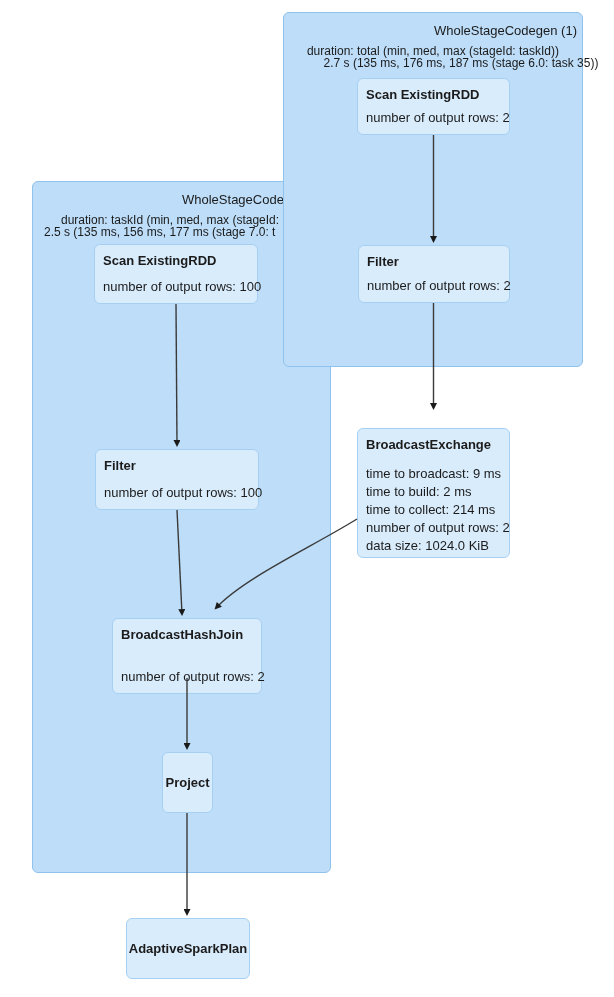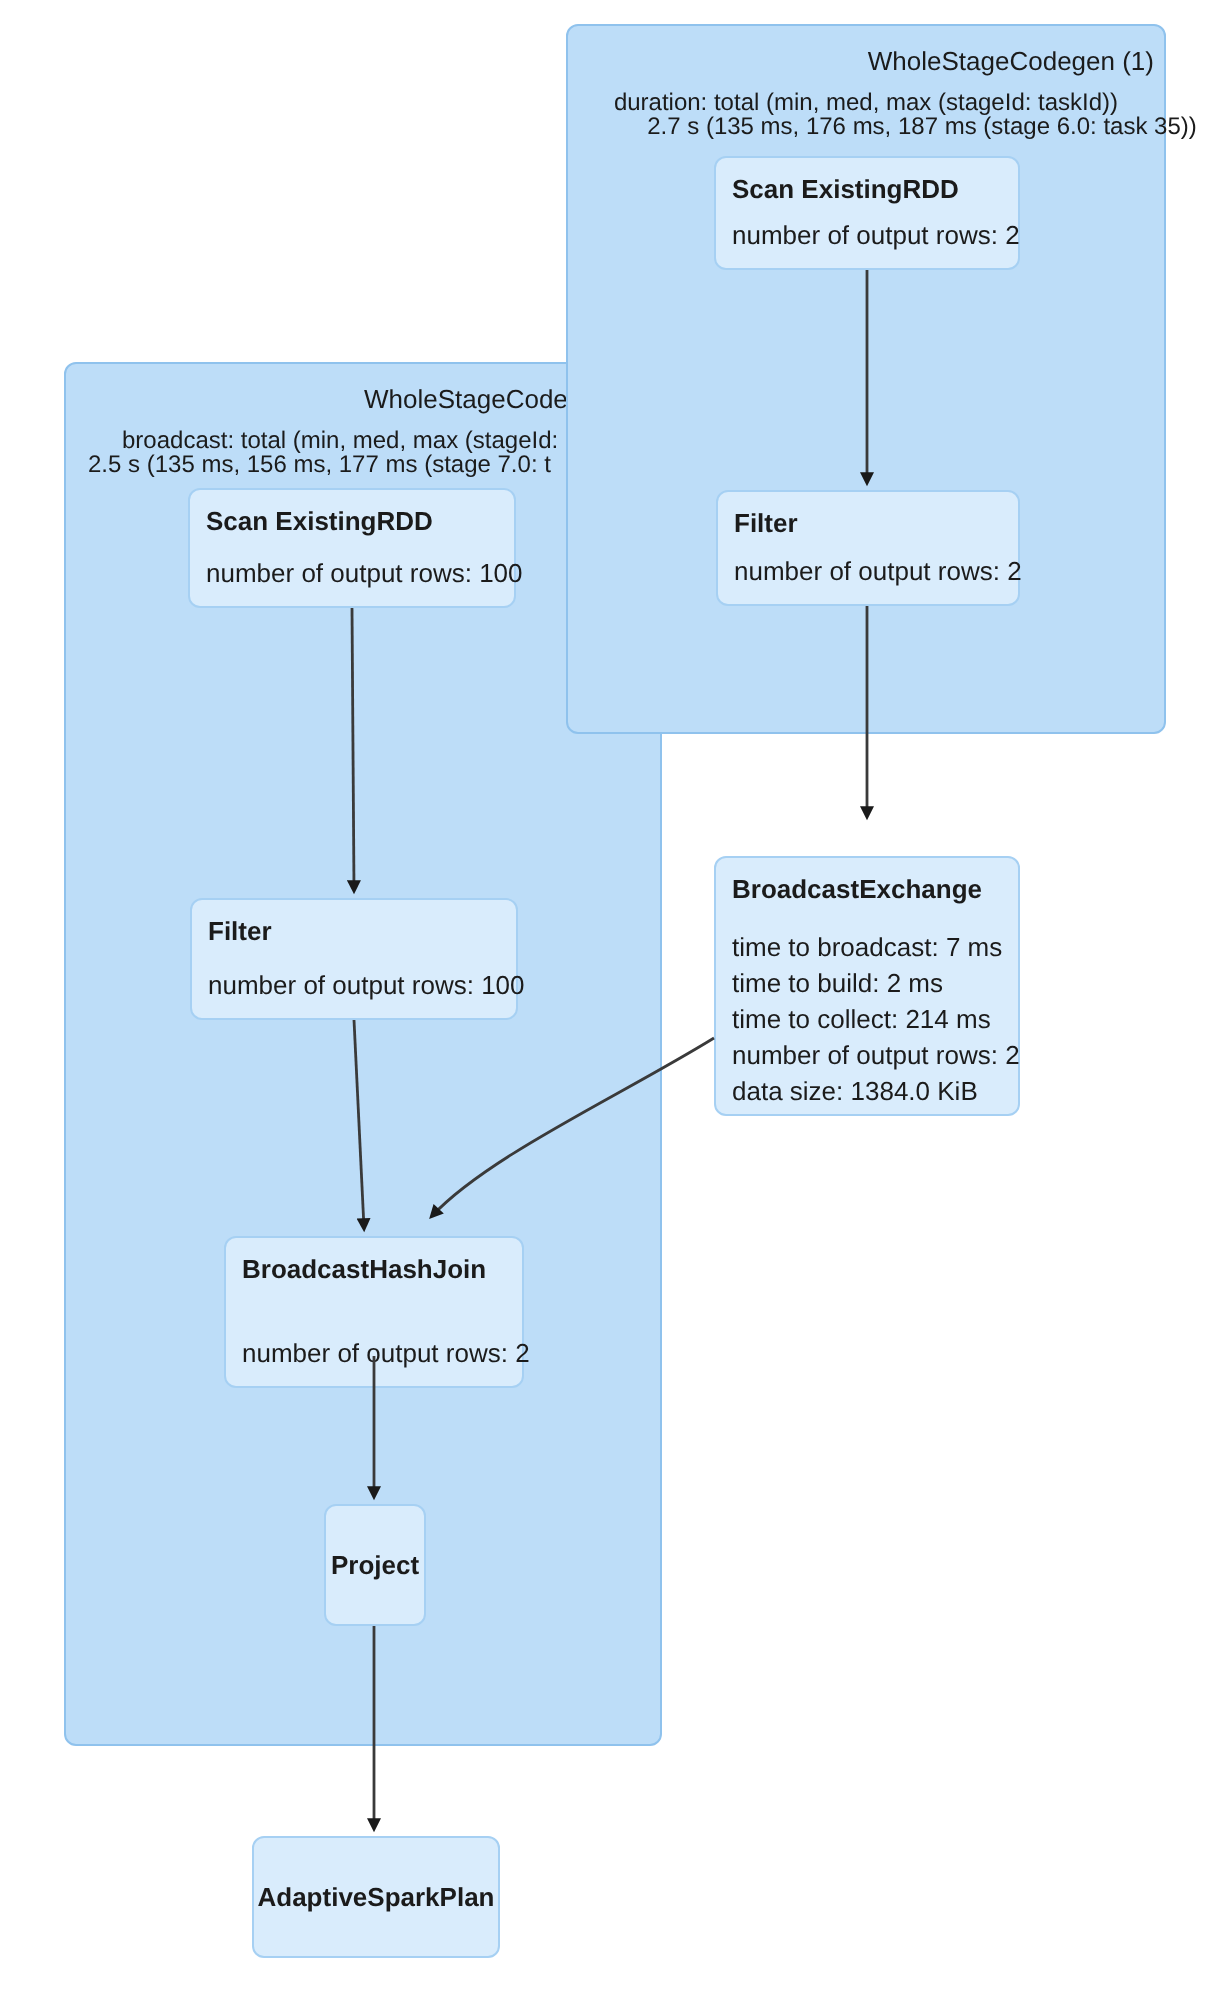--- a/index.html
+++ b/index.html
@@ -50,21 +50,21 @@
   #edge-layer path.edge{fill:none;stroke:var(--edge-color,#3a3a3a);stroke-width:1.4px;}
   #arrowhead-path{fill:var(--arrow-fill,#1a1a1a);}
 </style>
 </head>
 <body>
 
 <div id="dag-canvas">
 
   <div class="cluster" id="cluster-wsc2">
     <div class="cluster-title">WholeStageCode</div>
-    <div class="duration-line" id="wsc2-dur1">broadcast: total (min, med, max (stageId:</div>
+    <div class="duration-line" id="wsc2-dur1">duration: taskId (min, med, max (stageId:</div>
     <div class="duration-line" id="wsc2-dur2">2.5 s (135 ms, 156 ms, 177 ms (stage 7.0: t</div>
   </div>
 
   <div class="cluster" id="cluster-wsc1">
     <div class="cluster-title">WholeStageCodegen (1)</div>
     <div class="duration-line" id="wsc1-dur1">duration: total (min, med, max (stageId: taskId))</div>
     <div class="duration-line" id="wsc1-dur2">2.7 s (135 ms, 176 ms, 187 ms (stage 6.0: task 35))</div>
   </div>
 
   <div class="node" id="node-scan1">
@@ -73,25 +73,25 @@
   </div>
 
   <div class="node" id="node-filter1">
     <div class="node-title">Filter</div>
     <div class="node-metric">number of output rows: 2</div>
   </div>
 
   <div class="node" id="node-bx">
     <div class="node-title">BroadcastExchange</div>
     <div class="metric-list">
-      <div>time to broadcast: 7 ms</div>
+      <div>time to broadcast: 9 ms</div>
       <div>time to build: 2 ms</div>
       <div>time to collect: 214 ms</div>
       <div>number of output rows: 2</div>
-      <div>data size: 1384.0 KiB</div>
+      <div>data size: 1024.0 KiB</div>
     </div>
   </div>
 
   <div class="node" id="node-scan2">
     <div class="node-title">Scan ExistingRDD</div>
     <div class="node-metric">number of output rows: 100</div>
   </div>
 
   <div class="node" id="node-filter2">
     <div class="node-title">Filter</div>

